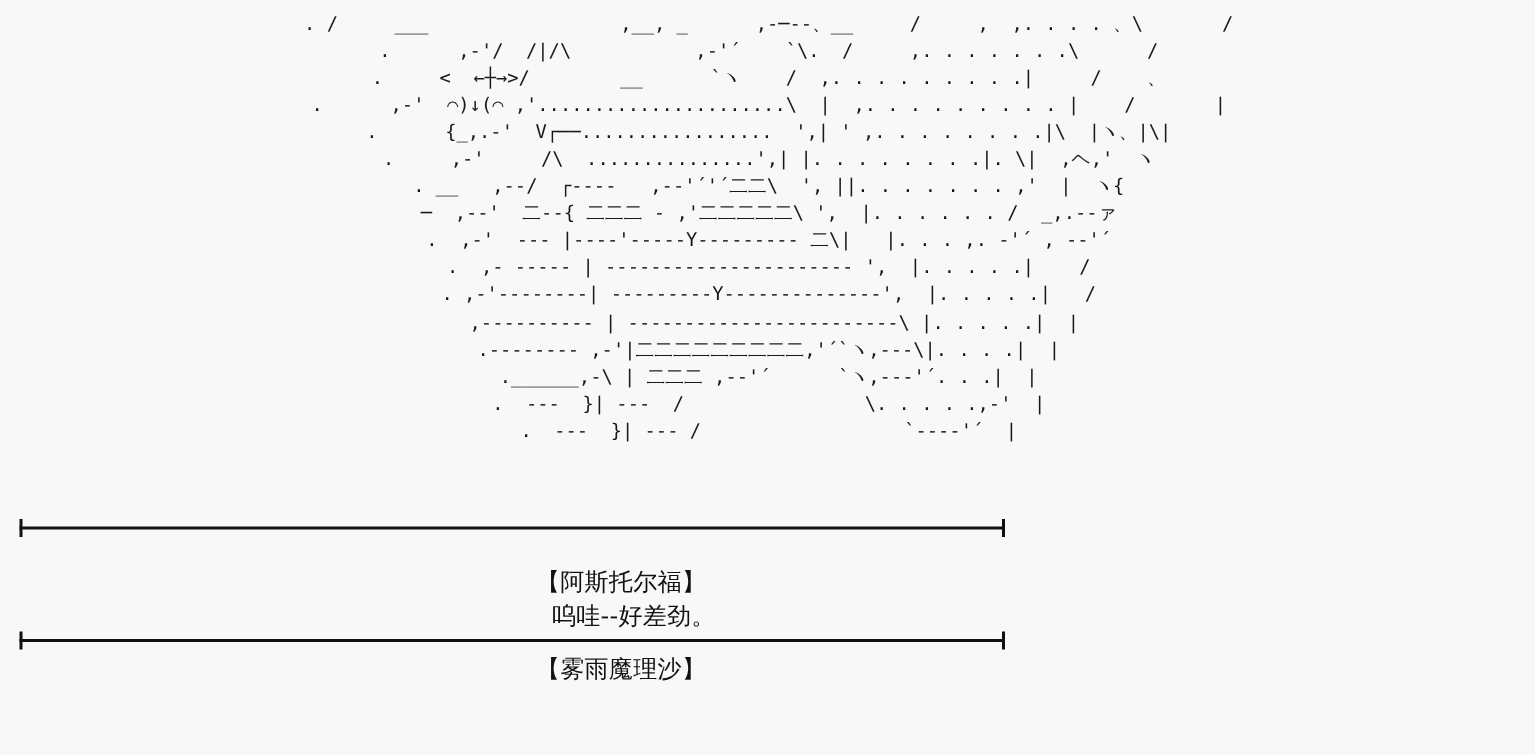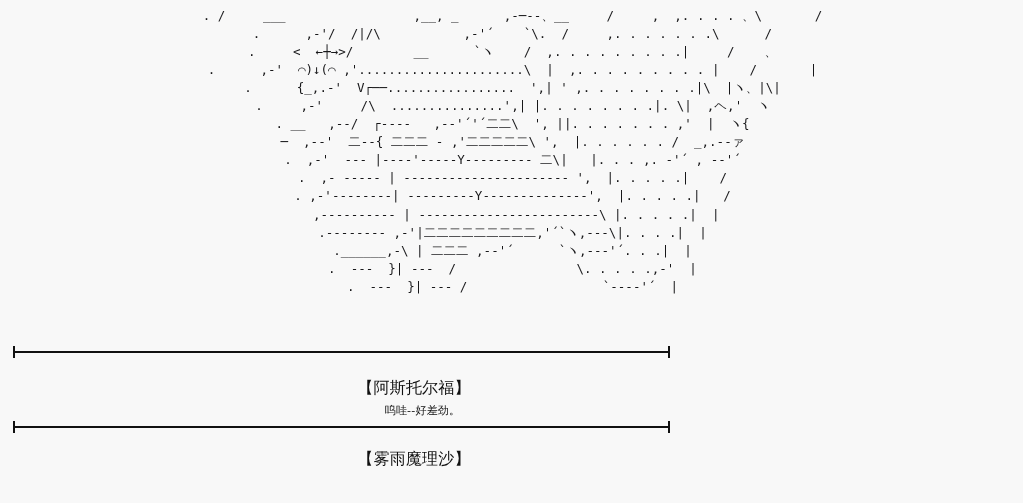--- a/index.html
+++ b/index.html
@@ -73,30 +73,30 @@
 
   
   .dialogue {
     position: absolute;
     left: 14px;
     width: 800px;
     font-family: "DejaVu Sans", "Liberation Sans", sans-serif;
     color: #111;
   }
   #dialogue-1 { top: 376px; }
-  #dialogue-2 { top: 447px; }
+  #dialogue-2 { top: 434px; }
 
   .speaker {
     font-size: 16px;
     line-height: 23px;
     letter-spacing: 0.2px;
     white-space: pre;
   }
   .line {
-    font-size: 11px;
+    font-size: 16px;
     line-height: 23px;
     letter-spacing: 0.2px;
     white-space: pre;
     padding-left: 17px;
   }
 </style>
 </head>
 <body style="background: rgb(248, 248, 248);">
 
 <div class="page" style="background: rgb(248, 248, 248);">

